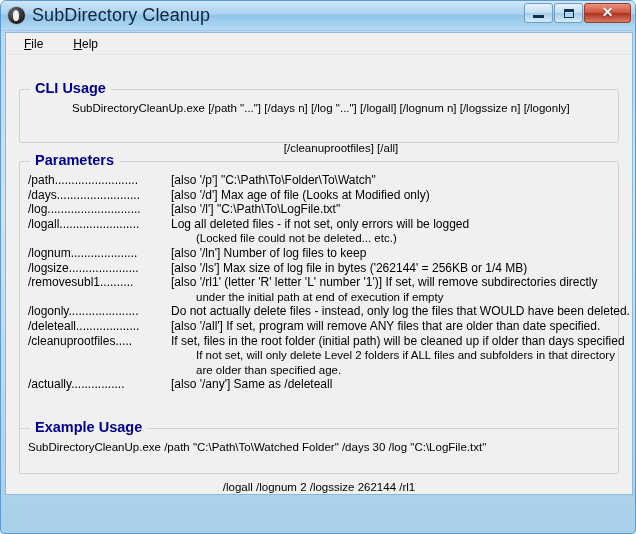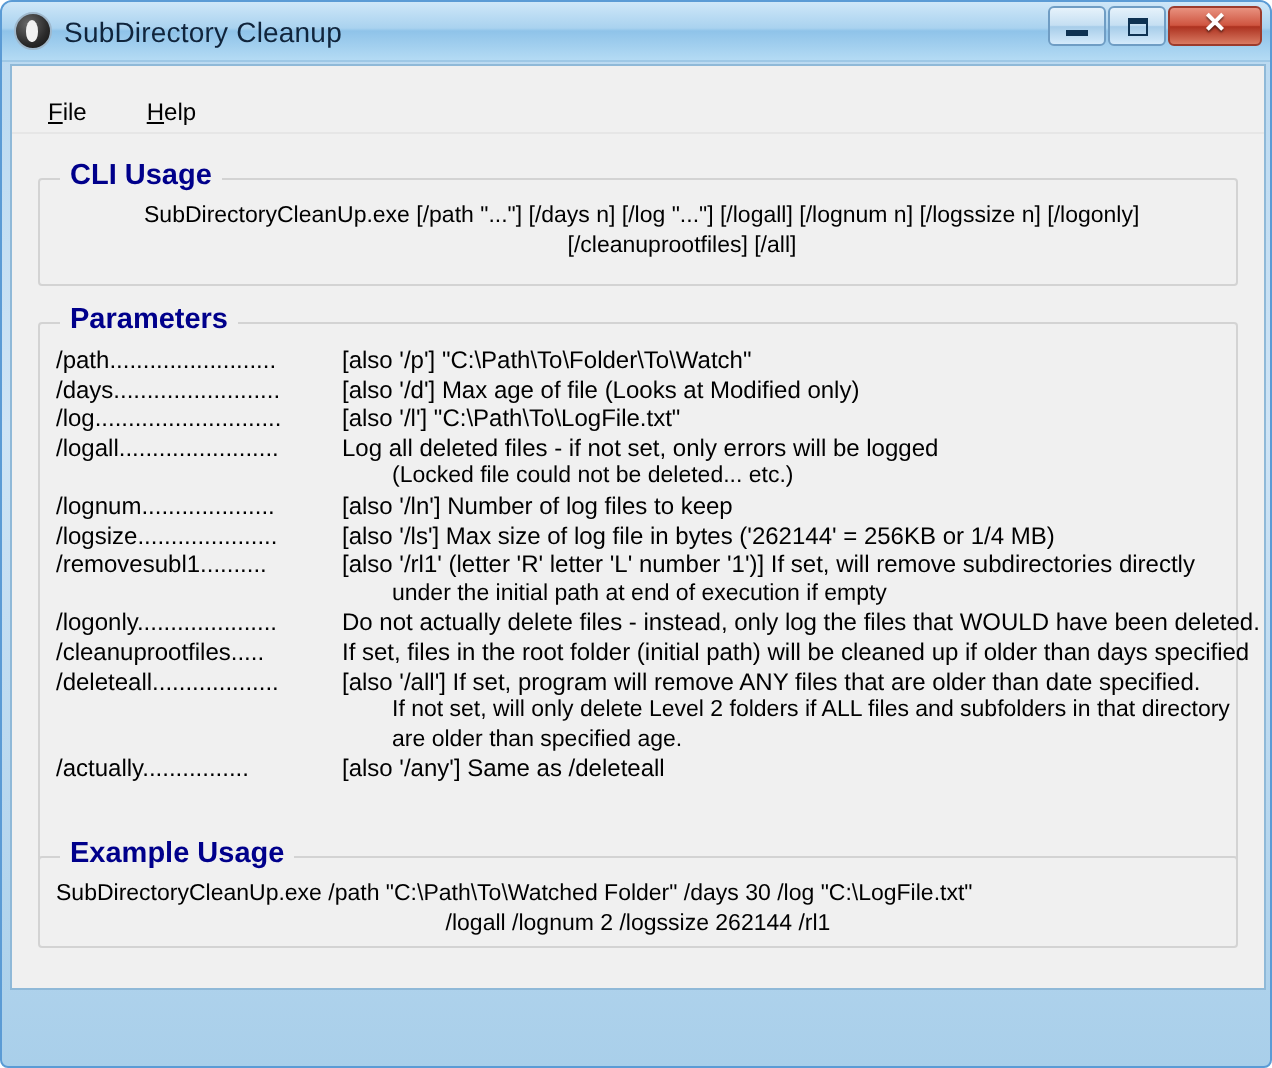--- a/index.html
+++ b/index.html
@@ -43,21 +43,21 @@
   }
   #app-icon::after {
     content: "";
     position: absolute;
     left: 5px; top: 3px;
     width: 6px; height: 11px;
     border-radius: 50% 50% 45% 45%;
     background: #f2f2f2;
   }
   #window-title {
-    font-size: 14px;
+    font-size: 18px;
     color: #10243b;
     letter-spacing: 0.1px;
     white-space: nowrap;
   }
   #window-buttons {
     position: absolute;
     right: 4px;
     top: 2px;
     display: flex;
     gap: 1px;
@@ -110,21 +110,20 @@
   }
 
   #menu-bar {
     height: 21px;
     background: #f0f0f0;
     display: flex;
     align-items: center;
     padding-left: 16px;
     gap: 26px;
     border-bottom: 1px solid #e6e6e6;
-    margin-top: 12px;
   }
   .menu-item {
     font-size: 12px;
     color: #000000;
     cursor: default;
     padding: 1px 2px;
   }
   .menu-item u { text-decoration: underline; }
 
   
@@ -156,21 +155,21 @@
 
   #cli-usage-group { top: 56px; height: 54px; padding-left: 44px; }
   #parameters-group { top: 128px; height: 297px; }
   #example-usage-group { top: 395px; height: 46px; }
 
   .code-line {
     white-space: pre;
     line-height: 15px;
     font-size: 11.5px;
   }
-  .code-center { text-align: center; }
+  .code-center { text-align: center; margin-top: 25px; }
 
   
   .param-row {
     display: flex;
     line-height: 14.6px;
     white-space: pre;
     font-size: 12px;
   }
   .param-name {
     flex: 0 0 auto;
@@ -228,22 +227,22 @@
           <div class="param-row"><span class="param-name">/path.........................</span><span class="param-desc">[also '/p'] "C:\Path\To\Folder\To\Watch"</span></div>
           <div class="param-row"><span class="param-name">/days.........................</span><span class="param-desc">[also '/d'] Max age of file (Looks at Modified only)</span></div>
           <div class="param-row"><span class="param-name">/log............................</span><span class="param-desc">[also '/l'] "C:\Path\To\LogFile.txt"</span></div>
           <div class="param-row"><span class="param-name">/logall........................</span><span class="param-desc">Log all deleted files - if not set, only errors will be logged</span></div>
           <div class="param-cont">(Locked file could not be deleted... etc.)</div>
           <div class="param-row"><span class="param-name">/lognum....................</span><span class="param-desc">[also '/ln'] Number of log files to keep</span></div>
           <div class="param-row"><span class="param-name">/logsize.....................</span><span class="param-desc">[also '/ls'] Max size of log file in bytes ('262144' = 256KB or 1/4 MB)</span></div>
           <div class="param-row"><span class="param-name">/removesubl1..........</span><span class="param-desc">[also '/rl1' (letter 'R' letter 'L' number '1')] If set, will remove subdirectories directly</span></div>
           <div class="param-cont">under the initial path at end of execution if empty</div>
           <div class="param-row"><span class="param-name">/logonly.....................</span><span class="param-desc">Do not actually delete files - instead, only log the files that WOULD have been deleted.</span></div>
+          <div class="param-row"><span class="param-name">/deleteall...................</span><span class="param-desc">[also '/all'] If set, program will remove ANY files that are older than date specified.</span></div>
           <div class="param-row"><span class="param-name">/cleanuprootfiles.....</span><span class="param-desc">If set, files in the root folder (initial path) will be cleaned up if older than days specified</span></div>
-          <div class="param-row"><span class="param-name">/deleteall...................</span><span class="param-desc">[also '/all'] If set, program will remove ANY files that are older than date specified.</span></div>
           <div class="param-cont">If not set, will only delete Level 2 folders if ALL files and subfolders in that directory</div>
           <div class="param-cont">are older than specified age.</div>
           <div class="param-row"><span class="param-name">/actually................</span><span class="param-desc">[also '/any'] Same as /deleteall</span></div>
         </div>
     </div>
 
     <div class="group" id="example-usage-group">
       <div class="group-title">Example Usage</div>
       <div class="group-body">
         <div class="code-line">SubDirectoryCleanUp.exe /path "C:\Path\To\Watched Folder" /days 30 /log "C:\LogFile.txt"</div>

